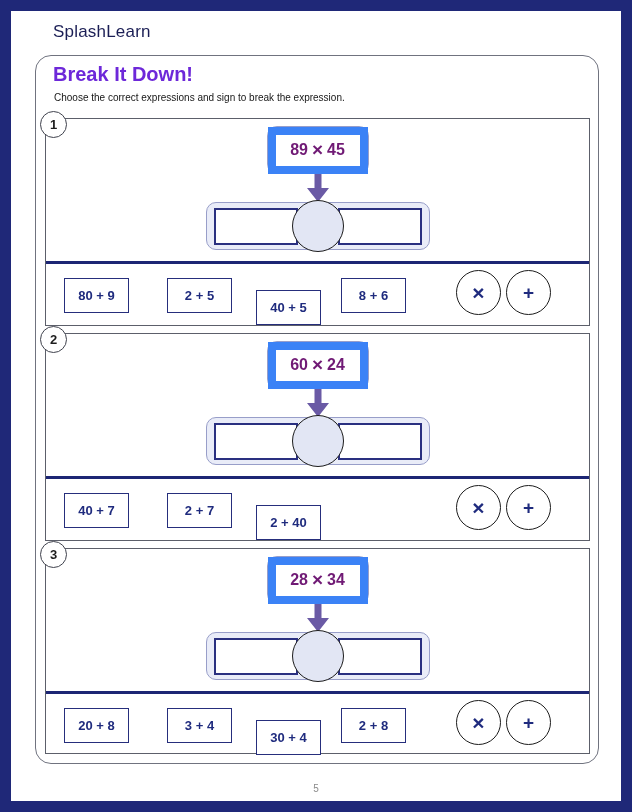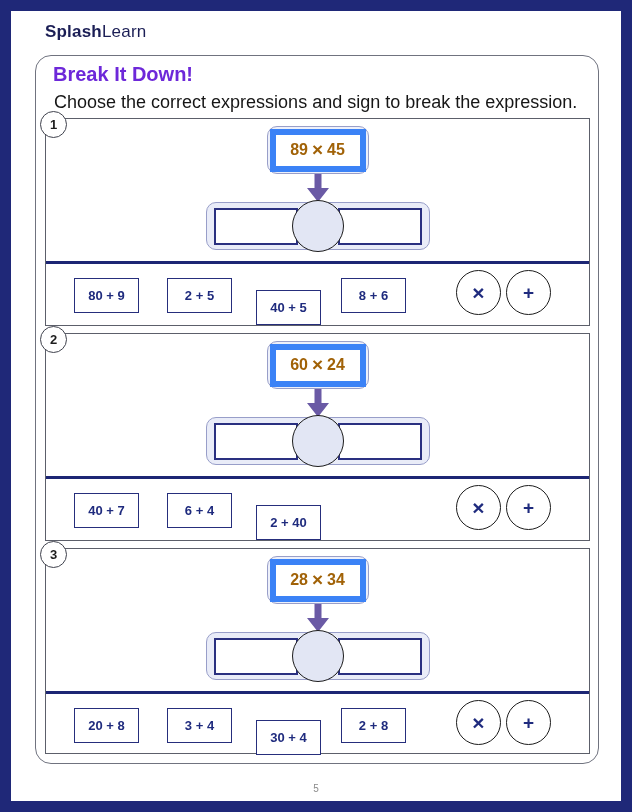--- a/index.html
+++ b/index.html
@@ -9,50 +9,50 @@
     font-family:"Liberation Sans",sans-serif;
     position:relative;
     -webkit-font-smoothing:antialiased;
   }
   .page{
     position:absolute;left:11px;top:11px;right:11px;bottom:11px;
     background:#ffffff;
   }
   
   .logo{position:absolute;left:34px;top:11px;font-size:17px;color:#1b1e55;letter-spacing:.2px;}
-  .logo .b{font-weight:700;}
+  .logo .b{font-weight:400;margin-left:8px;}
   .logo .r{font-weight:400;}
   
   .card{
     position:absolute;left:24px;top:44px;width:562px;height:707px;
     border:1.6px solid #70737f;border-radius:16px;background:#fff;
   }
   .card-title{position:absolute;left:17px;top:7px;font-size:20px;font-weight:700;color:#6d28d9;}
-  .card-instruction{position:absolute;left:18px;top:36px;font-size:18px;color:#161616;}
+  .card-instruction{position:absolute;left:18px;top:36px;font-size:10px;color:#161616;}
   
   .problem{
     position:absolute;left:34px;width:543px;height:206px;
     border:1.4px solid #5c5f6a;background:#fff;
   }
   .p1{top:107px;} .p2{top:322px;} .p3{top:537px;height:204px;}
   .badge{
     position:absolute;left:-6px;top:-8px;width:25px;height:25px;border-radius:50%;
     background:#fff;border:1.4px solid #3f424d;
     display:flex;align-items:center;justify-content:center;
     font-size:13px;font-weight:700;color:#1d1d1d;z-index:3;
   }
   .expr-outer{
     position:absolute;left:50%;top:7px;transform:translateX(-50%);
     width:100px;height:46px;border:1.5px solid #989ec9;border-radius:10px;
     background:#edf0fa;display:flex;align-items:center;justify-content:center;
   }
   .expr-inner{
-    width:84px;height:31px;background:#fff;border:6px solid #3b82f6;
+    width:84px;height:31px;background:#fff;border:8px solid #3b82f6;
     display:flex;align-items:center;justify-content:center;gap:4px;
-    font-size:16px;font-weight:700;color:#a16207;
+    font-size:16px;font-weight:700;color:#701a75;
   }
   .expr-inner .op{font-size:19px;line-height:1;position:relative;top:-1px;}
   .arrow{position:absolute;left:50%;top:55px;transform:translateX(-50%);width:24px;height:28px;}
   .slot-group{
     position:absolute;left:50%;top:83px;transform:translateX(-50%);
     width:222px;height:46px;border:1.5px solid #989ec9;border-radius:10px;
     background:#e9ecf8;
   }
   .slot{
     position:absolute;top:5px;width:80px;height:33px;background:#fff;border:2px solid #2a3080;
@@ -62,21 +62,21 @@
     position:absolute;left:50%;top:50%;transform:translate(-50%,-50%);
     width:50px;height:50px;border-radius:50%;
     background:#e2e6f4;border:1.7px solid #1c1c1c;z-index:2;
   }
   .divider{position:absolute;left:0;top:142px;width:100%;height:3px;background:#1c2674;}
   .option{
     position:absolute;top:159px;width:63px;height:33px;background:#fff;
     border:1.6px solid #262e7c;display:flex;align-items:center;justify-content:center;
     font-size:13px;font-weight:700;color:#1f2b7e;white-space:nowrap;
   }
-  .o1{left:28px;} .o2{left:121px;} .o3{left:210px;margin-top:12px;} .o4{left:295px;}
+  .o1{left:18px;} .o2{left:121px;} .o3{left:210px;margin-top:12px;} .o4{left:295px;}
   .sign-circle{
     position:absolute;top:151px;width:43px;height:43px;border-radius:50%;
     background:#fff;border:1.6px solid #1c1c1c;
     display:flex;align-items:center;justify-content:center;
     font-weight:700;color:#1f2b7e;
   }
   .s1{left:410px;font-size:21px;} .s2{left:460px;font-size:19px;}
   
   .page-number{
     position:absolute;left:0;right:0;bottom:7px;text-align:center;
@@ -143,21 +143,21 @@
           <path d="M8.5 0 h7 v14 h7.5 L12 28 1 14 h7.5 z" fill="#6a5aa5"></path>
         </svg>
     </div>
     <div class="slot-group">
       <div class="slot left"></div>
       <div class="slot-circle"></div>
       <div class="slot right"></div>
     </div>
     <div class="divider"></div>
     <div class="option o1">40 + 7</div>
-    <div class="option o2">6 + 4</div>
+    <div class="option o2">2 + 7</div>
     <div class="option o3">2 + 40</div>
     <div class="sign-circle s1">×</div>
     <div class="sign-circle s2">+</div>
   </section>
 
   <section class="problem p3">
     <div class="badge">
         <span>3</span>
       </div>
     <div class="expr-outer">

